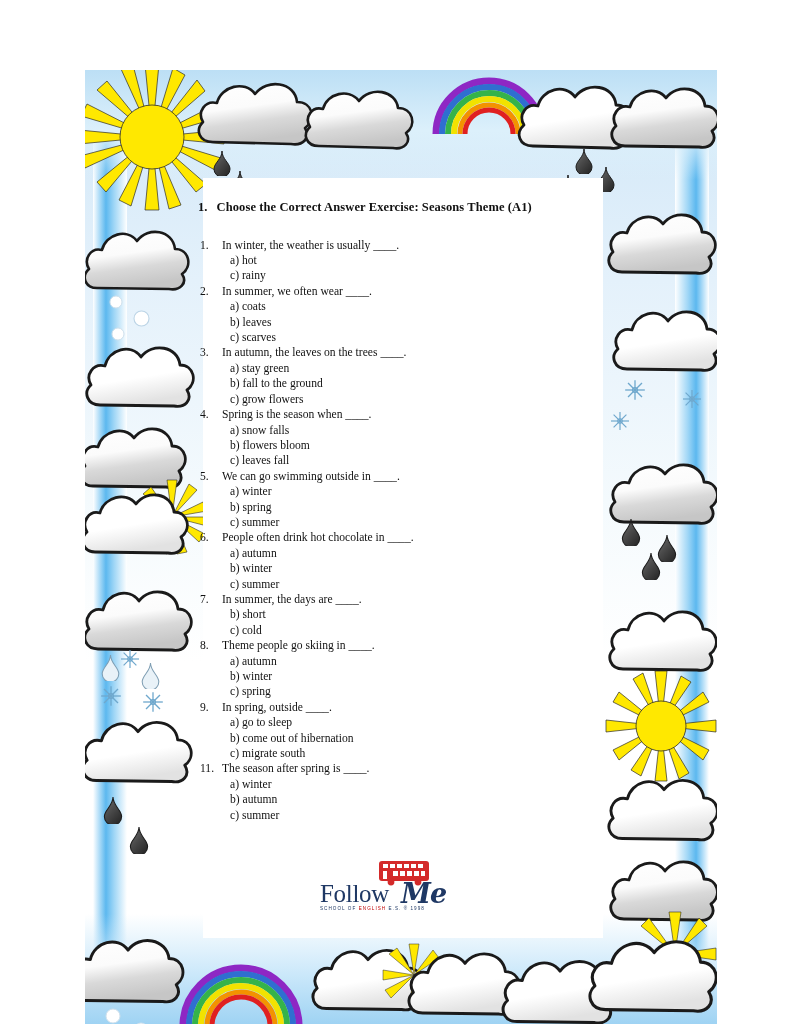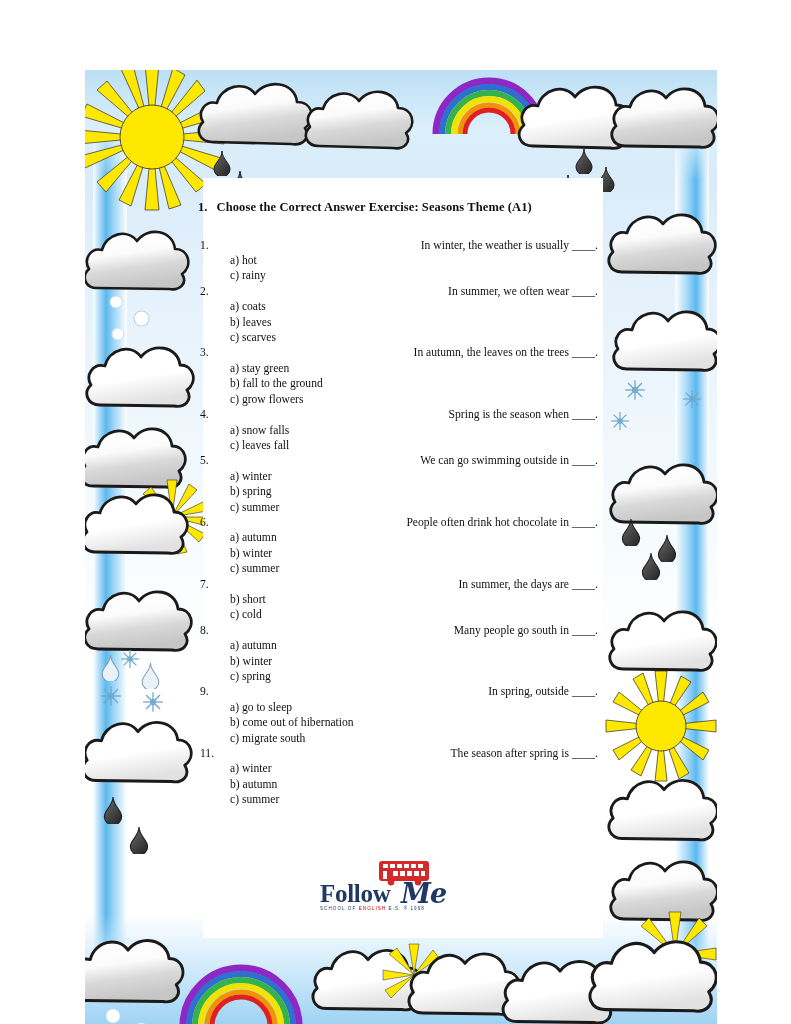--- a/index.html
+++ b/index.html
@@ -36,29 +36,29 @@
 
   
   #sheet{position:absolute;left:198px;top:200px;width:400px;}
   #title{font-size:12.5px;font-weight:bold;color:#111;letter-spacing:.1px;
          display:flex;gap:9px;line-height:1.25;}
   #title .tnum{flex:0 0 auto;}
   ol#qlist{list-style:none;margin:0;padding:0;margin-top:22px;}
   li.q{display:flex;align-items:flex-start;font-size:11.6px;color:#111;line-height:15.4px;}
   li.q .qnum{flex:0 0 22px;text-align:left;padding-left:2px;}
   li.q .qbody{flex:1 1 auto;}
-  .qtext{white-space:pre-wrap;text-align:right;}
+  .qtext{white-space:pre-wrap;}
   .opt{padding-left:8px;}
 
   
   #logo{position:absolute;left:318px;top:858px;width:140px;}
   #bus-wrap{position:absolute;left:58px;top:0;}
   #logo-words{position:absolute;left:0;top:22px;width:140px;height:32px;}
   .fw-follow{position:absolute;left:2px;top:0;font-family:"Liberation Serif",serif;
-             font-size:25px;font-weight:bold;color:#1f3864;letter-spacing:-.3px;}
+             font-size:25px;font-weight:normal;color:#1f3864;letter-spacing:-.3px;}
   .fw-me{position:absolute;left:83px;top:-2px;font-family:"DejaVu Serif",serif;
          font-size:27px;font-style:italic;font-weight:bold;color:#1f3864;letter-spacing:-1px;}
   #logo-tag{position:absolute;left:2px;top:48px;width:138px;
             font-family:"Liberation Sans",sans-serif;font-size:4.6px;
             letter-spacing:1.05px;color:#1f3864;white-space:nowrap;}
   #logo-tag .red{color:#c00000;}
 </style>
 </head>
 <body>
 
@@ -515,20 +515,21 @@
             <div class="opt">a) stay green</div>
             <div class="opt">b) fall to the ground</div>
             <div class="opt">c) grow flowers</div>
           </div>
         </li>
         <li class="q">
           <span class="qnum">4.</span>
           <div class="qbody">
             <div class="qtext">Spring is the season when ____.</div>
             <div class="opt">a) snow falls</div>
+            <div class="opt">b) flowers bloom</div>
             <div class="opt">c) leaves fall</div>
           </div>
         </li>
         <li class="q">
           <span class="qnum">5.</span>
           <div class="qbody">
             <div class="qtext">We can go swimming outside in ____.</div>
             <div class="opt">a) winter</div>
             <div class="opt">b) spring</div>
             <div class="opt">c) summer</div>
@@ -547,21 +548,21 @@
           <span class="qnum">7.</span>
           <div class="qbody">
             <div class="qtext">In summer, the days are ____.</div>
             <div class="opt">b) short</div>
             <div class="opt">c) cold</div>
           </div>
         </li>
         <li class="q">
           <span class="qnum">8.</span>
           <div class="qbody">
-            <div class="qtext">Many people go south in ____.</div>
+            <div class="qtext">Theme people go skiing in ____.</div>
             <div class="opt">a) autumn</div>
             <div class="opt">b) winter</div>
             <div class="opt">c) spring</div>
           </div>
         </li>
         <li class="q">
           <span class="qnum">9.</span>
           <div class="qbody">
             <div class="qtext">In spring, outside ____.</div>
             <div class="opt">a) go to sleep</div>

